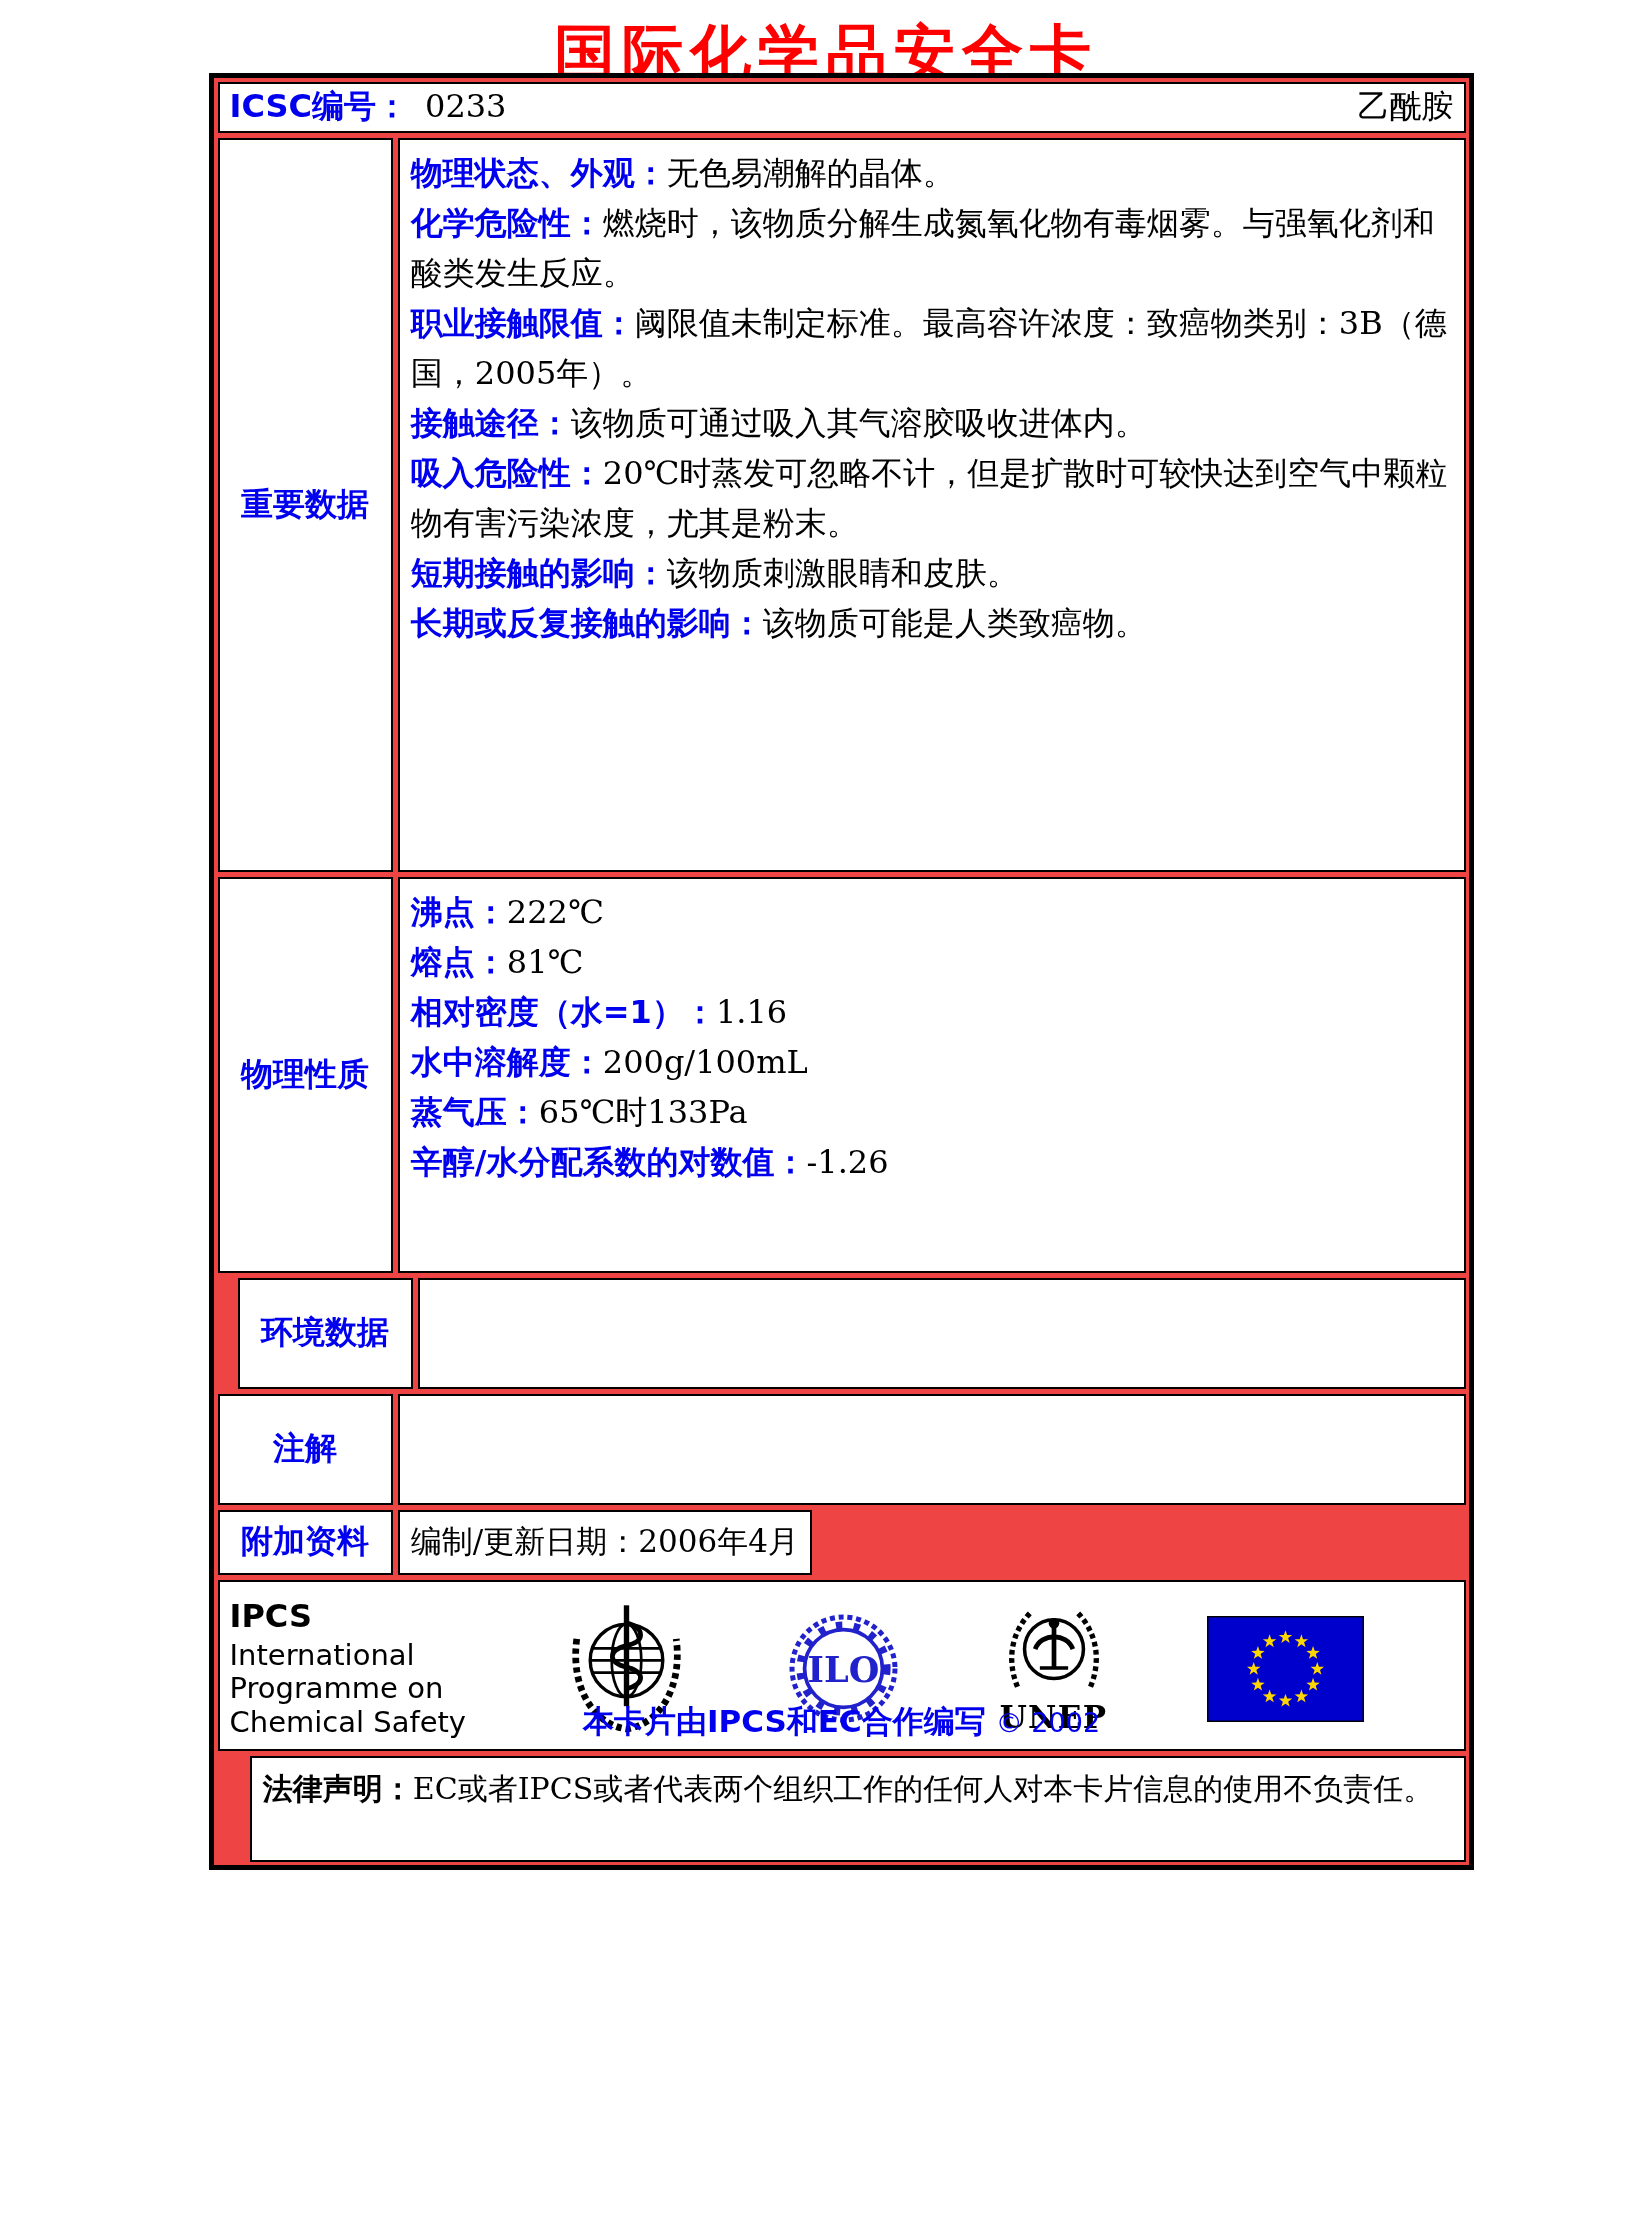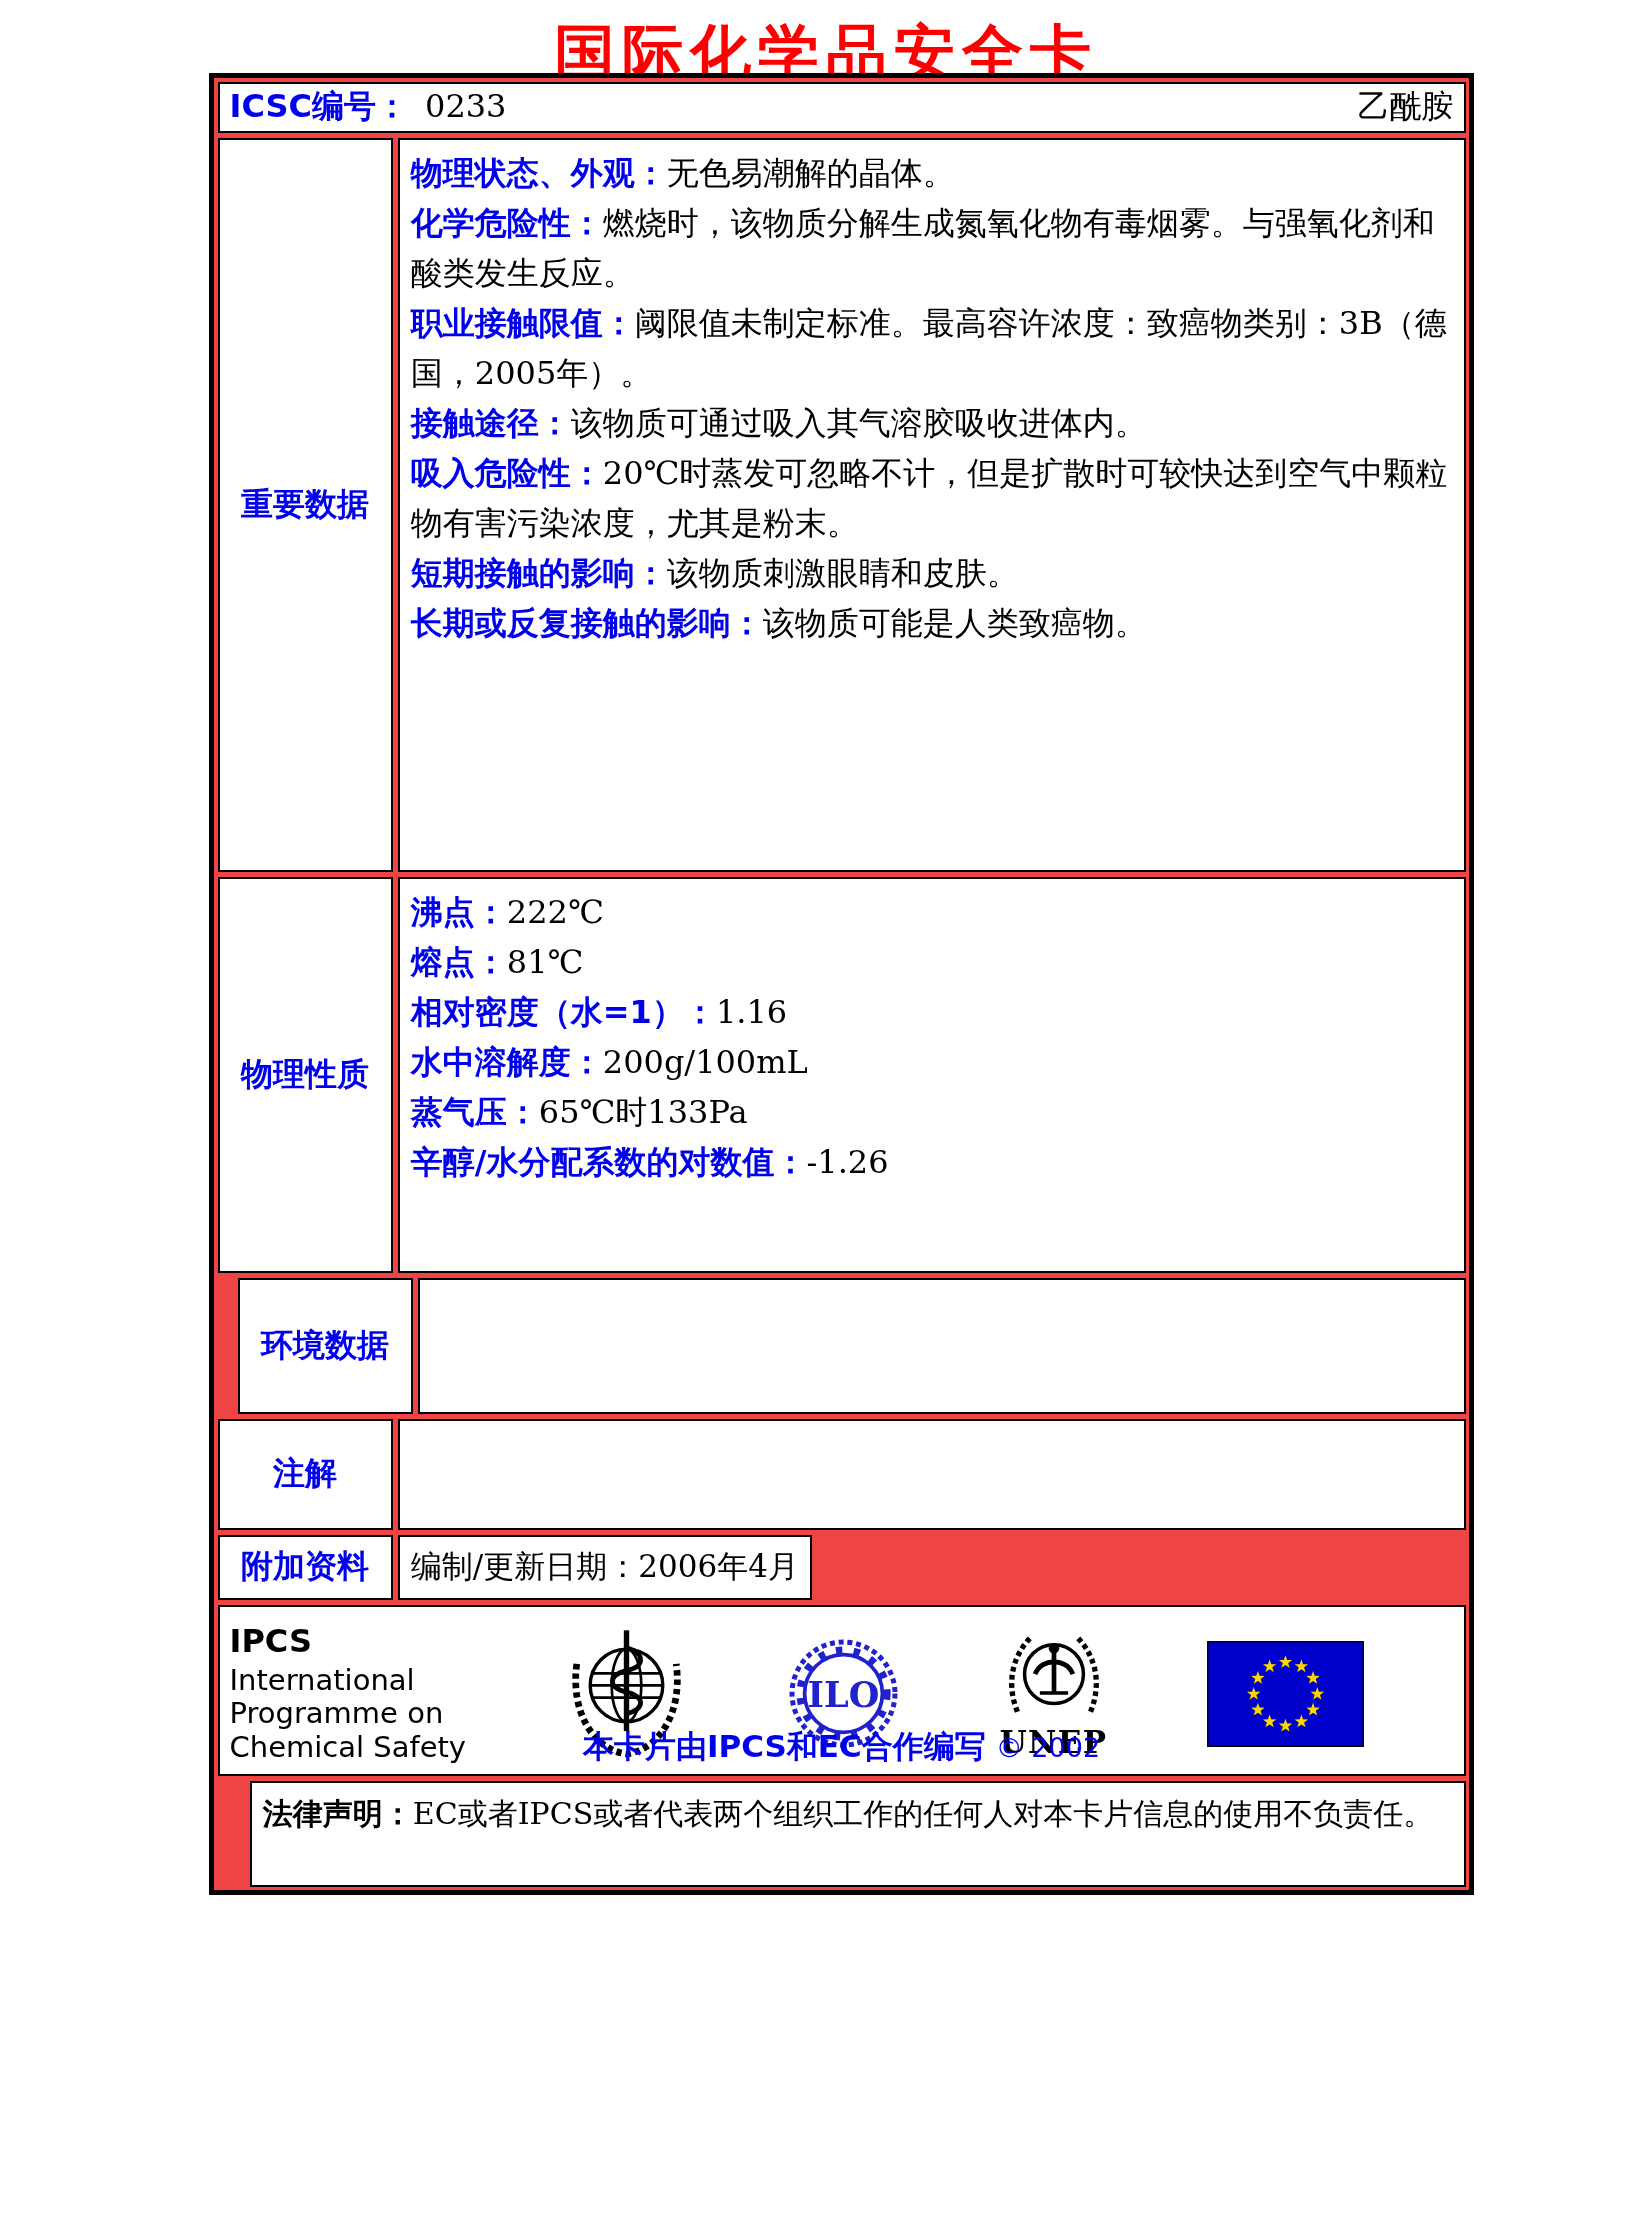--- a/index.html
+++ b/index.html
@@ -23,21 +23,21 @@
     width:175px;flex:0 0 175px;display:flex;align-items:center;justify-content:center;
     color:#0000EE;font-weight:bold;font-size:32px;
     font-family:"DejaVu Sans","Liberation Sans",sans-serif;
     text-align:center;
   }
   .content-cell{flex:1;padding:8.5px 11.3px;overflow:hidden;}
   .full-cell{flex:1;}
   .row-header{height:51px;}
   .row-important{height:734px;}
   .row-physical{height:396px;}
-  .row-env{height:136px;padding-left:20px;}
+  .row-env{height:111px;padding-left:20px;}
   .row-notes{height:111px;}
   .row-additional{height:65px;}
   .row-logos{height:171px;}
   .row-legal{height:106px;margin-left:32px;}
   .header-cell{
     display:flex;align-items:center;justify-content:space-between;
     padding:0 10px;font-size:32px;color:#000;
   }
   .blue-lbl{
     color:#0000EE;font-weight:bold;

